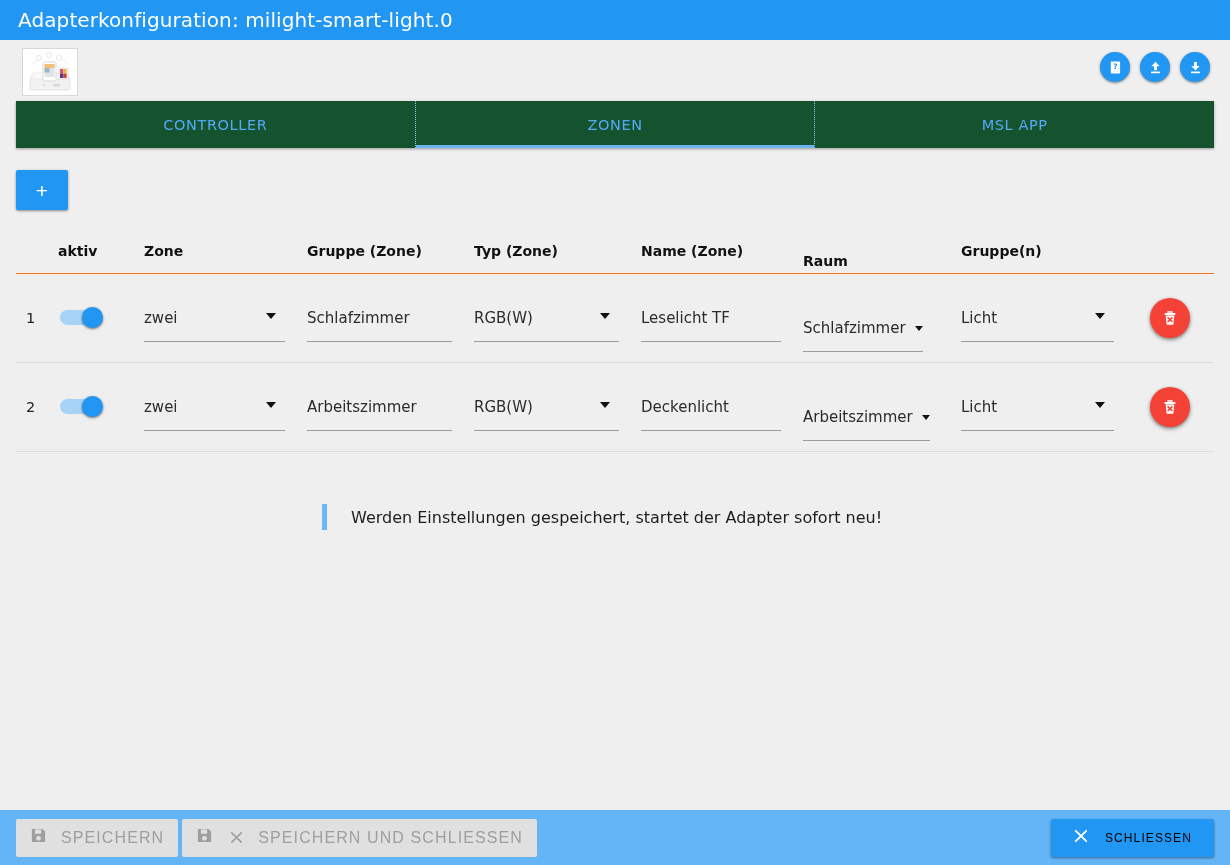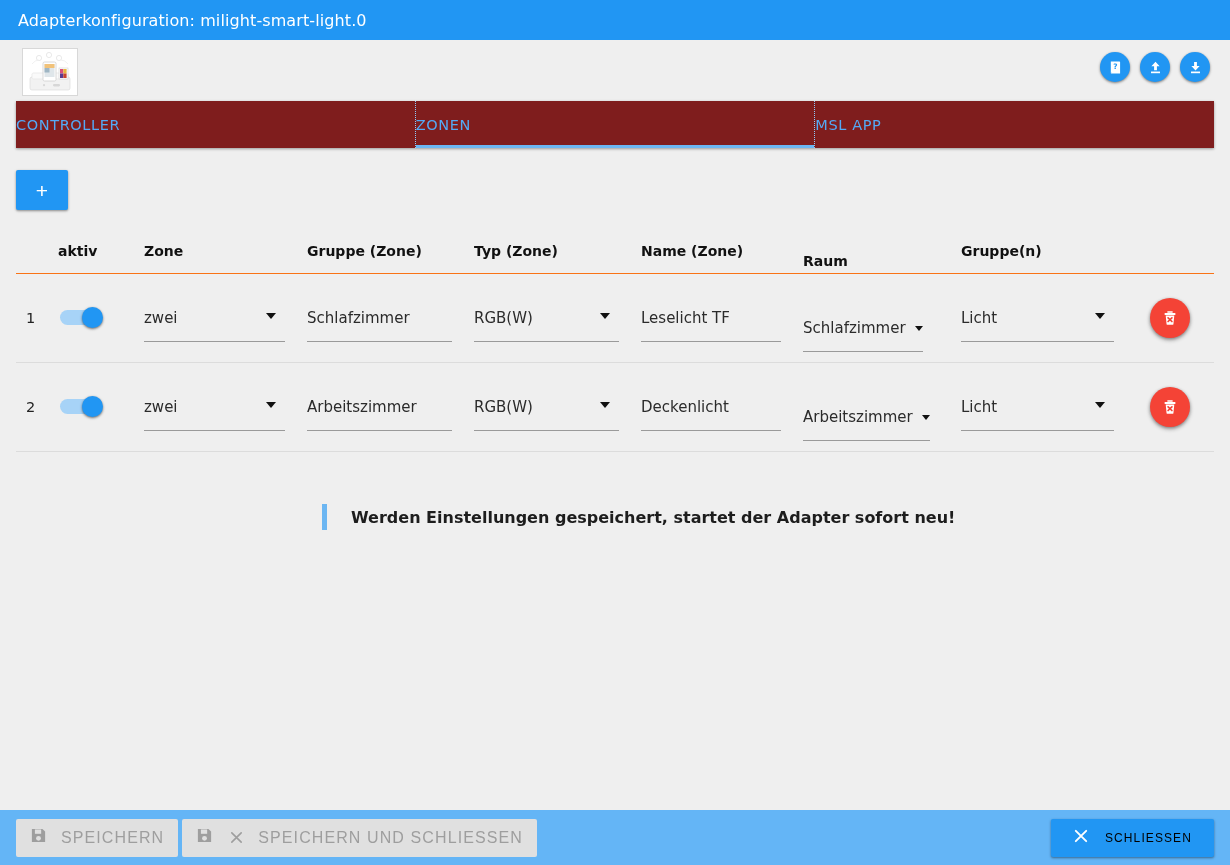--- a/index.html
+++ b/index.html
@@ -10,21 +10,21 @@
     overflow: hidden;
   }
 
   
   #titlebar {
     height: 40px; width: 100%;
     background: #2196f3;
     display: flex; align-items: center;
     padding-left: 18px;
     color: #ffffff;
-    font-size: 16px;
+    font-size: 20px;
     letter-spacing: .1px;
   }
 
   
   #header {
     position: relative;
     height: 58px;
     background: #efefef;
     padding: 8px 0 0 22px;
   }
@@ -53,28 +53,28 @@
   
   #tabs {
     margin: 3px 16px 0 16px;
     height: 47px;
     background: #ffffff;
     display: flex;
     box-shadow: 0 1px 3px rgba(0,0,0,.22), 0 1px 2px rgba(0,0,0,.16);
   }
   .tab {
     flex: 1 1 0;
-    display: flex; align-items: center; 
+    display: flex; align-items: center; justify-content: center;
     font-size: 14.5px;
     letter-spacing: .6px;
     color: #54a9f5;
     cursor: pointer;
     position: relative;
     height: 100%;
-    background: #7f1d1d;
+    background: #14532d;
   }
   .tab + .tab { border-left: 1px dotted #90c9f7; }
   .tab.active::after {
     content: "";
     position: absolute; left: 0; right: 0; bottom: 0;
     height: 3px; background: #6cb6f2;
   }
 
   
   #add-row { padding: 22px 0 0 16px; }
@@ -188,21 +188,20 @@
     display: flex; align-items: center; justify-content: center;
     box-shadow: 0 2px 4px rgba(0,0,0,.32), 0 1px 3px rgba(0,0,0,.24);
     cursor: pointer;
     margin-left: 14px;
   }
 
   
   #info {
     display: flex; align-items: center;
     margin: 52px 0 0 322px;
-    font-weight: bold;
   }
   #info .bar {
     width: 5px; height: 26px; background: #6cb6f2;
     margin-right: 24px;
   }
   #info .msg { font-size: 16px; color: #1d1d1d; }
 
   
   #bottom {
     position: absolute; left: 0; bottom: 0;

